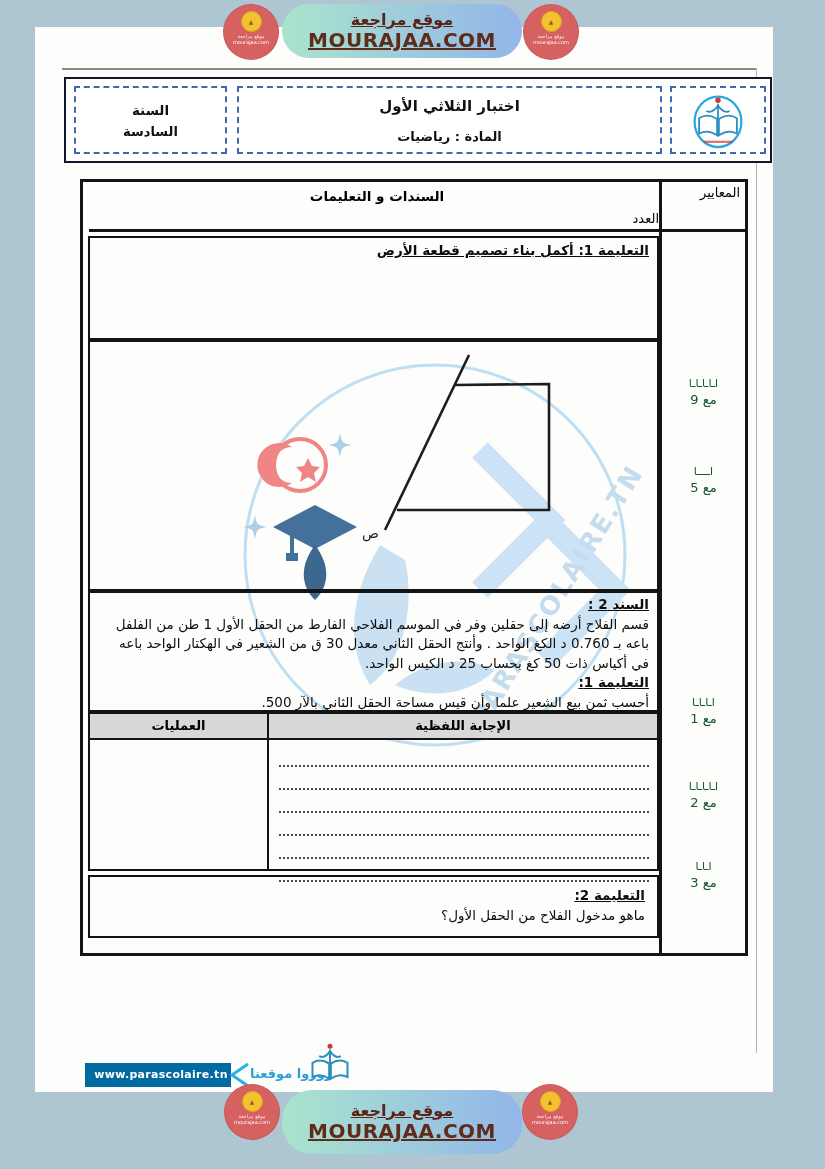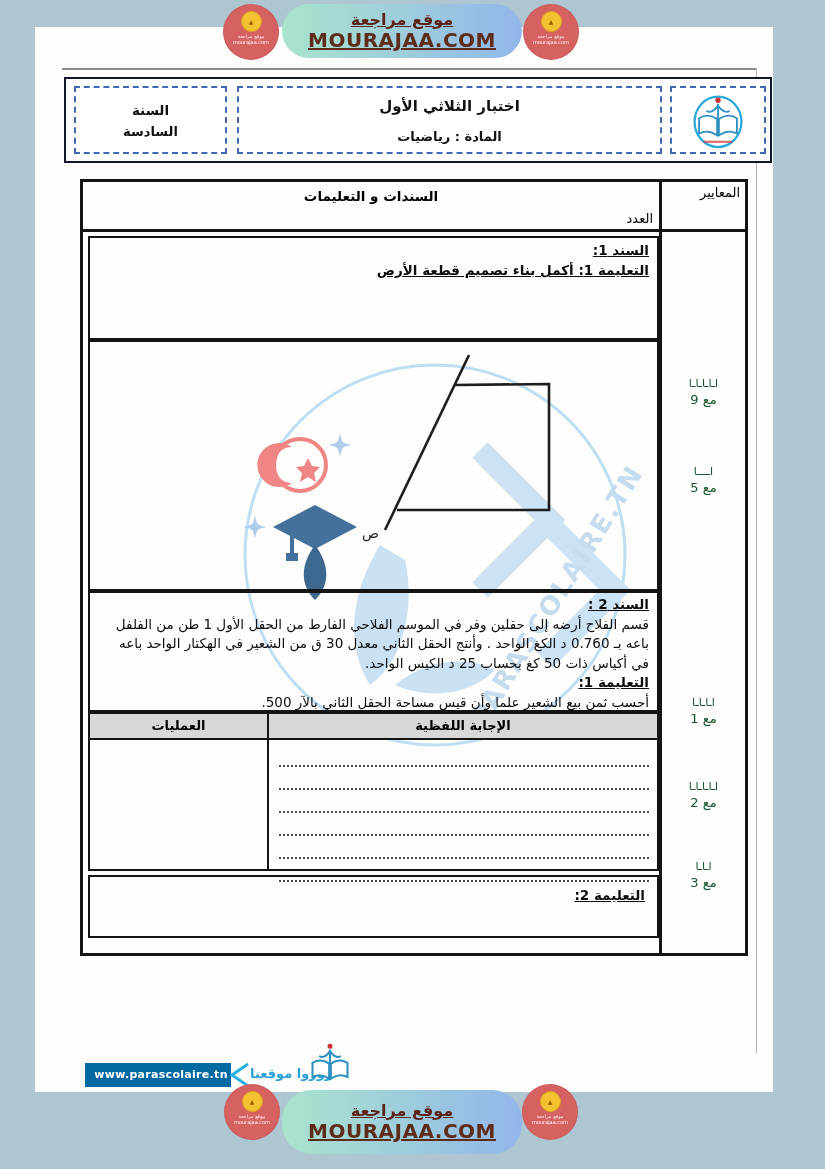--- a/index.html
+++ b/index.html
@@ -37,21 +37,21 @@
   .hbox.class{left:8px;width:153px;gap:6px;}
   .hbox.title{left:171px;width:425px;gap:14px;}
   .hbox.logo{left:604px;width:96px;}
   .hbox .l1{font-weight:bold;font-size:13.5px;color:#111;}
   .hbox .l2{font-weight:bold;font-size:13px;color:#111;}
   .hbox.title .l1{font-size:15px;}
 
   
   .gridtbl{position:absolute;left:80px;top:179px;width:668px;height:777px;border:3px solid #141414;box-sizing:border-box;z-index:3;}
   .colsep{position:absolute;left:576px;top:0;bottom:0;width:3px;background:#141414;}
-  .gh-main{position:absolute;left:0;top:0;width:576px;height:50px;border-bottom:3px solid #141414;box-sizing:border-box;}
+  .gh-main{position:absolute;left:6px;top:0;width:576px;height:50px;border-bottom:3px solid #141414;box-sizing:border-box;}
   .gh-main .center{position:absolute;top:6px;left:0;right:0;text-align:center;font-weight:bold;font-size:13.5px;direction:rtl;}
   .gh-main .adad{position:absolute;bottom:3px;right:6px;font-size:13px;direction:rtl;}
   .gh-crit{position:absolute;left:579px;top:0;right:0;height:50px;border-bottom:3px solid #141414;box-sizing:border-box;
     text-align:right;direction:rtl;font-size:13px;padding:3px 5px 0 0;}
   .crit-cell{position:absolute;left:579px;top:50px;right:0;bottom:0;}
   .crit{position:absolute;left:0;right:0;text-align:center;direction:rtl;color:#14532d;}
   .crit .marks{font-size:11px;letter-spacing:1px;line-height:1;}
   .crit .lbl{font-size:13px;margin-top:3px;}
 
   
@@ -176,21 +176,20 @@
       <div class="marks">اـاـاـاـا</div>
       <div class="lbl">مع 2</div>
     </div>
     <div class="crit" style="top:629px;">
       <div class="marks">اـاـا</div>
       <div class="lbl">مع 3</div>
     </div>
   </div>
 
   <div class="sec sec1">
-    <div class="ttl">السند 1:</div>
     <div class="ttl">التعليمة 1: أكمل بناء تصميم قطعة الأرض</div>
   </div>
 
   <div class="figbox">
     <svg width="567" height="247" viewBox="0 0 567 247">
       <polyline points="365,43 459,42 459,168 307,168" fill="none" stroke="#1d1d1d" stroke-width="2.6"></polyline>
       <line x1="379" y1="13" x2="295" y2="188" stroke="#1d1d1d" stroke-width="2.6"></line>
       <text x="272" y="196" font-size="14" fill="#1d1d1d">ص</text>
     </svg>
   </div>
@@ -211,20 +210,21 @@
       <div class="dotline"></div>
       <div class="dotline"></div>
       <div class="dotline"></div>
       <div class="dotline"></div>
       <div class="dotline"></div>
     </div>
   </div>
 
   <div class="sec sec3">
     <div class="ttl">التعليمة 2:</div>
+    <div>ماهو مدخول الفلاح من الحقل الأول؟</div>
   </div>
 </div>
 
 <div class="ribbon">www.parascolaire.tn</div>
 <svg class="chev" width="24" height="26" viewBox="0 0 24 26">
   <path d="M22,2 L6,13 L22,24" fill="none" stroke="#29b0e3" stroke-width="3"></path>
 </svg>
 <div class="visit">زوروا موقعنا</div>
 <svg class="flogo" width="50" height="55" viewBox="0 0 60 66">
   <circle cx="30" cy="11" r="3" fill="#d23333"></circle>

